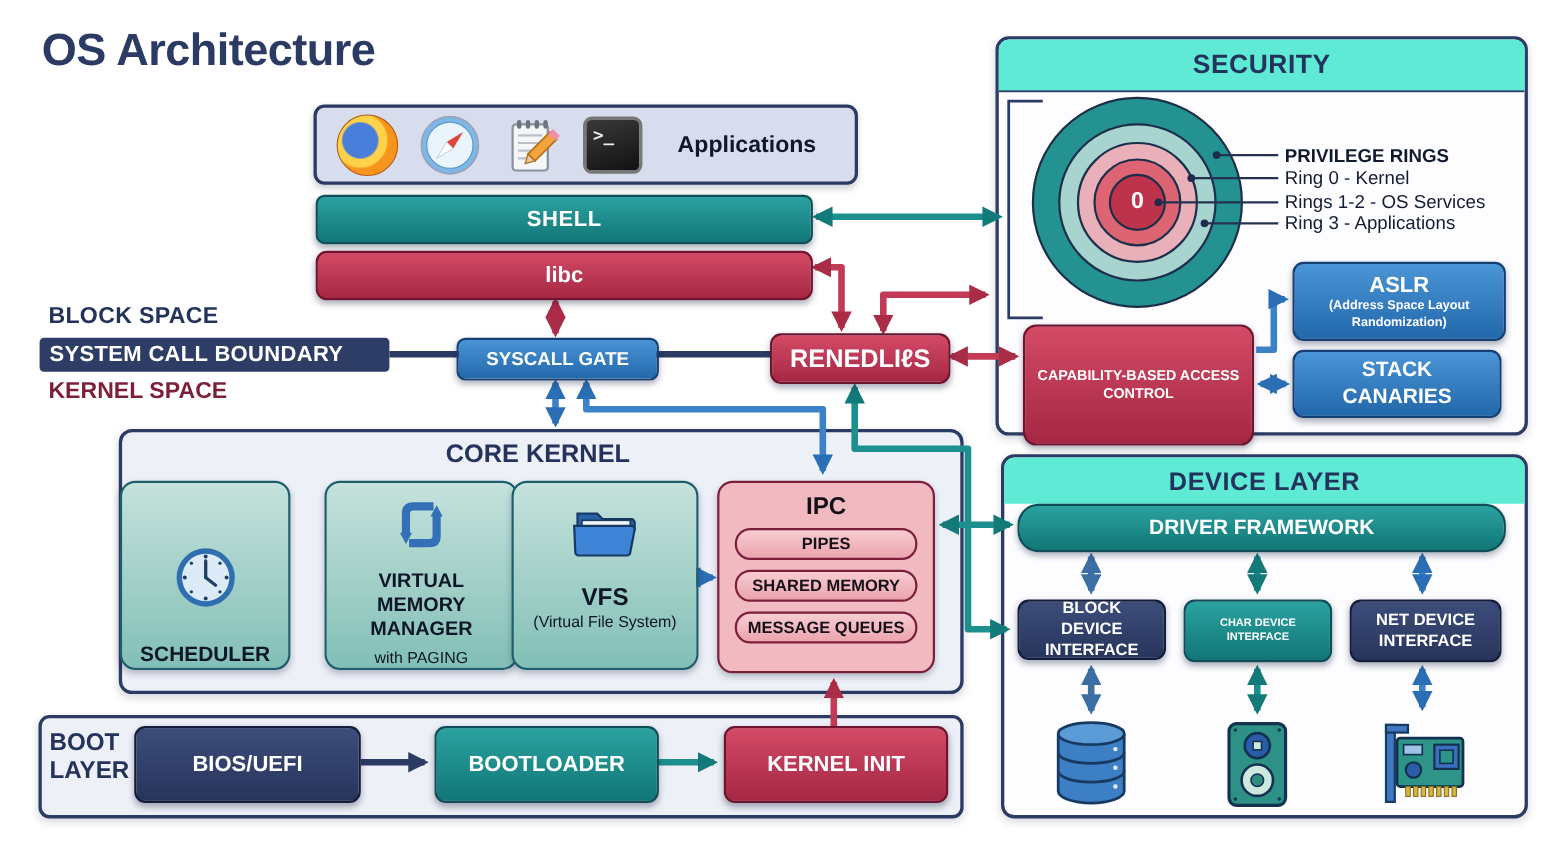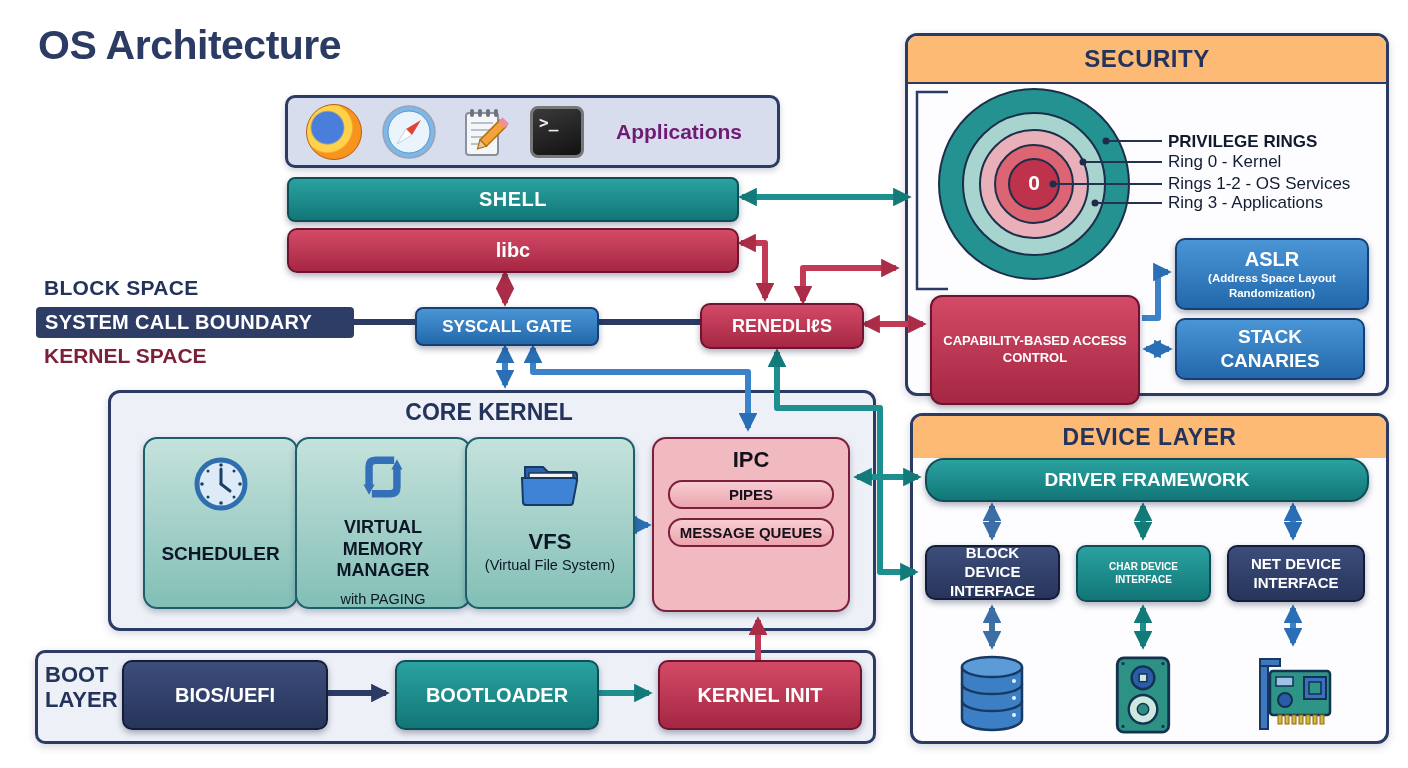--- a/index.html
+++ b/index.html
@@ -1,21 +1,21 @@
 <!DOCTYPE html>
 <html><head>
 <meta charset="utf-8">
 <style>
   html,body{margin:0;padding:0;background:#ffffff;}
   #stage{position:relative;width:1408px;height:768px;background:#ffffff;overflow:hidden;
          font-family:"Liberation Sans","DejaVu Sans",sans-serif;}
   .abs{position:absolute;}
   .panel{border:3px solid #2c3b63;border-radius:12px;background:#fdfdff;box-shadow:0 3px 8px rgba(25,35,70,.18);}
   .panel-tint{background:#edf0f7;}
-  .hdr{background:#fdba74;border-bottom:2px solid #2c3b63;border-radius:9px 9px 0 0;
+  .hdr{background:#5eead4;border-bottom:2px solid #2c3b63;border-radius:9px 9px 0 0;
        display:flex;align-items:center;justify-content:center;text-align:right;}
   .hdr-title{color:#24335c;font-weight:bold;font-size:23px;letter-spacing:.5px;}
   .box{display:flex;align-items:center;justify-content:center;text-align:center;color:#fff;font-weight:bold;
        border-radius:10px;box-shadow:0 3px 6px rgba(20,30,60,.35);}
   .teal{background:linear-gradient(180deg,#2aa2a0,#127677);border:2px solid #0f4e56;}
   .crimson{background:linear-gradient(180deg,#d34a66,#a52743);border:2px solid #6e1430;}
   .blue{background:linear-gradient(180deg,#4a95d6,#2268ab);border:2px solid #163f74;}
   .navy{background:linear-gradient(180deg,#3d4d7a,#27355c);border:2px solid #131d3a;}
   .ltteal{background:linear-gradient(180deg,#c5e2dc,#82bfb6);border:2.5px solid #1d5e6d;border-radius:14px;
           color:#0d1626;box-shadow:0 3px 6px rgba(20,30,60,.25);}
@@ -156,41 +156,41 @@
         <g transform="rotate(45 36 30)">
           <rect x="31" y="14" width="9" height="28" fill="#f2a33c" stroke="#b06f14" stroke-width="1.5"></rect>
           <rect x="31" y="10" width="9" height="6" fill="#ef8ea2"></rect>
           <polygon points="31,42 40,42 35.5,50" fill="#e8c79a" stroke="#b06f14" stroke-width="1.2"></polygon>
         </g>
       </svg>
     </span>
     <span style="width:54px;height:52px;background:linear-gradient(160deg,#3a3a3a,#111);
           border:3px solid #777;border-radius:8px;display:flex;align-items:flex-start;justify-content:flex-start;box-sizing:border-box;
           color:#eee;font-family:'DejaVu Sans Mono',monospace;font-weight:bold;font-size:16px;padding:4px 0 0 6px;">&gt;_</span>
-    <span style="margin-left:12px;font-size:21px;font-weight:bold;color:#701a75;">Applications</span>
+    <span style="margin-left:12px;font-size:21px;font-weight:bold;color:#0f172a;">Applications</span>
   </div>
 
   <div class="abs box teal" style="left:287px;top:177px;width:448px;height:41px;font-size:20px;letter-spacing:.5px;border-radius:8px;">
     <span>SHELL</span>
   </div>
   <div class="abs box crimson" style="left:287px;top:228px;width:448px;height:41px;font-size:20px;">
     <span>libc</span>
   </div>
 
   <div class="abs biglabel" style="left:44px;top:276px;font-size:21px;">BLOCK SPACE</div>
   <div class="abs" style="left:36px;top:307px;width:318px;height:31px;background:#2e3d66;border-radius:4px;display:flex;
               align-items:center;padding-left:9px;box-sizing:border-box;">
     <span style="color:#fff;font-weight:bold;font-size:20px;letter-spacing:.3px;">SYSTEM CALL BOUNDARY</span>
   </div>
   <div class="abs" style="left:44px;top:344px;font-size:21px;font-weight:bold;color:#7c1f38;">KERNEL SPACE</div>
 
   <div class="abs box blue" style="left:415px;top:307px;width:180px;height:35px;font-size:17px;border-radius:8px;">
     <span>SYSCALL GATE</span>
   </div>
-  <div class="abs box crimson" style="left:700px;top:303px;width:160px;height:42px;font-size:18px;text-align:right;">
+  <div class="abs box crimson" style="left:700px;top:303px;width:160px;height:42px;font-size:23px;text-align:right;">
     <span>RENEDLIℓS</span>
   </div>
 
   <div class="abs" style="left:1024px;top:171px;width:20px;text-align:center;color:#fff;font-weight:bold;font-size:21px;">0</div>
   <div class="abs legend-line" style="left:1168px;top:132px;font-weight:bold;color:#10192e;">PRIVILEGE RINGS</div>
   <div class="abs legend-line" style="left:1168px;top:152px;">Ring 0 - Kernel</div>
   <div class="abs legend-line" style="left:1168px;top:174px;">Rings 1-2 - OS Services</div>
   <div class="abs legend-line" style="left:1168px;top:193px;">Ring 3 - Applications</div>
 
   <div class="abs box crimson" style="left:930px;top:295px;width:210px;height:110px;font-size:13px;line-height:1.3;border-radius:12px;padding:0 8px;box-sizing:border-box;">
@@ -199,21 +199,21 @@
   <div class="abs box blue kbox" style="left:1175px;top:238px;width:190px;height:68px;border-radius:10px;justify-content:center;">
     <div style="font-size:20px;">ASLR</div>
     <div style="font-size:11.5px;line-height:1.25;font-weight:bold;padding:0 14px;">(Address Space Layout Randomization)</div>
   </div>
   <div class="abs box blue" style="left:1175px;top:318px;width:190px;height:62px;font-size:19px;line-height:1.25;border-radius:10px;padding:0 42px;box-sizing:border-box;">
     <span>STACK CANARIES</span>
   </div>
 
   <div class="abs" style="left:108px;top:399px;width:762px;text-align:center;font-size:23px;font-weight:bold;color:#24335c;">CORE KERNEL</div>
 
-  <div class="abs ltteal kbox" style="left:143px;top:437px;width:155px;height:172px;justify-content:flex-start;padding-top:16px;box-sizing:border-box;">
+  <div class="abs ltteal kbox" style="left:109px;top:437px;width:155px;height:172px;justify-content:flex-end;padding-top:16px;box-sizing:border-box;">
     <span>
       <svg width="58" height="58" viewBox="0 0 58 58">
         <circle cx="29" cy="29" r="24" fill="#dcebf7" stroke="#2f6fb0" stroke-width="5"></circle>
         <g fill="#1d3f66">
           <circle cx="29" cy="10" r="1.8"></circle>
             <circle cx="29" cy="48" r="1.8"></circle>
             <circle cx="10" cy="29" r="1.8"></circle>
             <circle cx="48" cy="29" r="1.8"></circle>
           <circle cx="16" cy="16" r="1.5"></circle>
             <circle cx="42" cy="16" r="1.5"></circle>
@@ -253,20 +253,24 @@
     <div style="font-size:22px;font-weight:bold;margin-top:16px;">VFS</div>
     <div style="font-size:14.5px;margin-top:2px;">(Virtual File System)</div>
   </div>
 
   <div class="abs kbox" style="left:652px;top:437px;width:198px;height:175px;background:#f1bac1;border:2.5px solid #7c1f3c;border-radius:14px;
               box-shadow:0 3px 6px rgba(20,30,60,.25);justify-content:flex-start;padding-top:8px;box-sizing:border-box;position:absolute;">
     <div style="font-size:22px;font-weight:bold;color:#14101a;">IPC</div>
     <div style="margin-top:7px;width:166px;height:29px;border-radius:14px;background:linear-gradient(180deg,#f7cdd2,#eca4ae);
                 border:2px solid #7c1f3c;display:flex;align-items:center;justify-content:center;box-sizing:border-box;">
       <span style="font-size:15px;font-weight:bold;color:#161018;">PIPES</span>
+    </div>
+    <div style="margin-top:9px;width:166px;height:29px;border-radius:14px;background:linear-gradient(180deg,#f7cdd2,#eca4ae);
+                border:2px solid #7c1f3c;display:flex;align-items:center;justify-content:center;box-sizing:border-box;">
+      <span style="font-size:15px;font-weight:bold;color:#161018;">SHARED MEMORY</span>
     </div>
     <div style="margin-top:9px;width:166px;height:29px;border-radius:14px;background:linear-gradient(180deg,#f7cdd2,#eca4ae);
                 border:2px solid #7c1f3c;display:flex;align-items:center;justify-content:center;box-sizing:border-box;">
       <span style="font-size:15px;font-weight:bold;color:#161018;">MESSAGE QUEUES</span>
     </div>
   </div>
 
   <div class="abs box teal" style="left:925px;top:458px;width:440px;height:40px;font-size:19px;border-radius:19px;">
     <span>DRIVER FRAMEWORK</span>
   </div>

